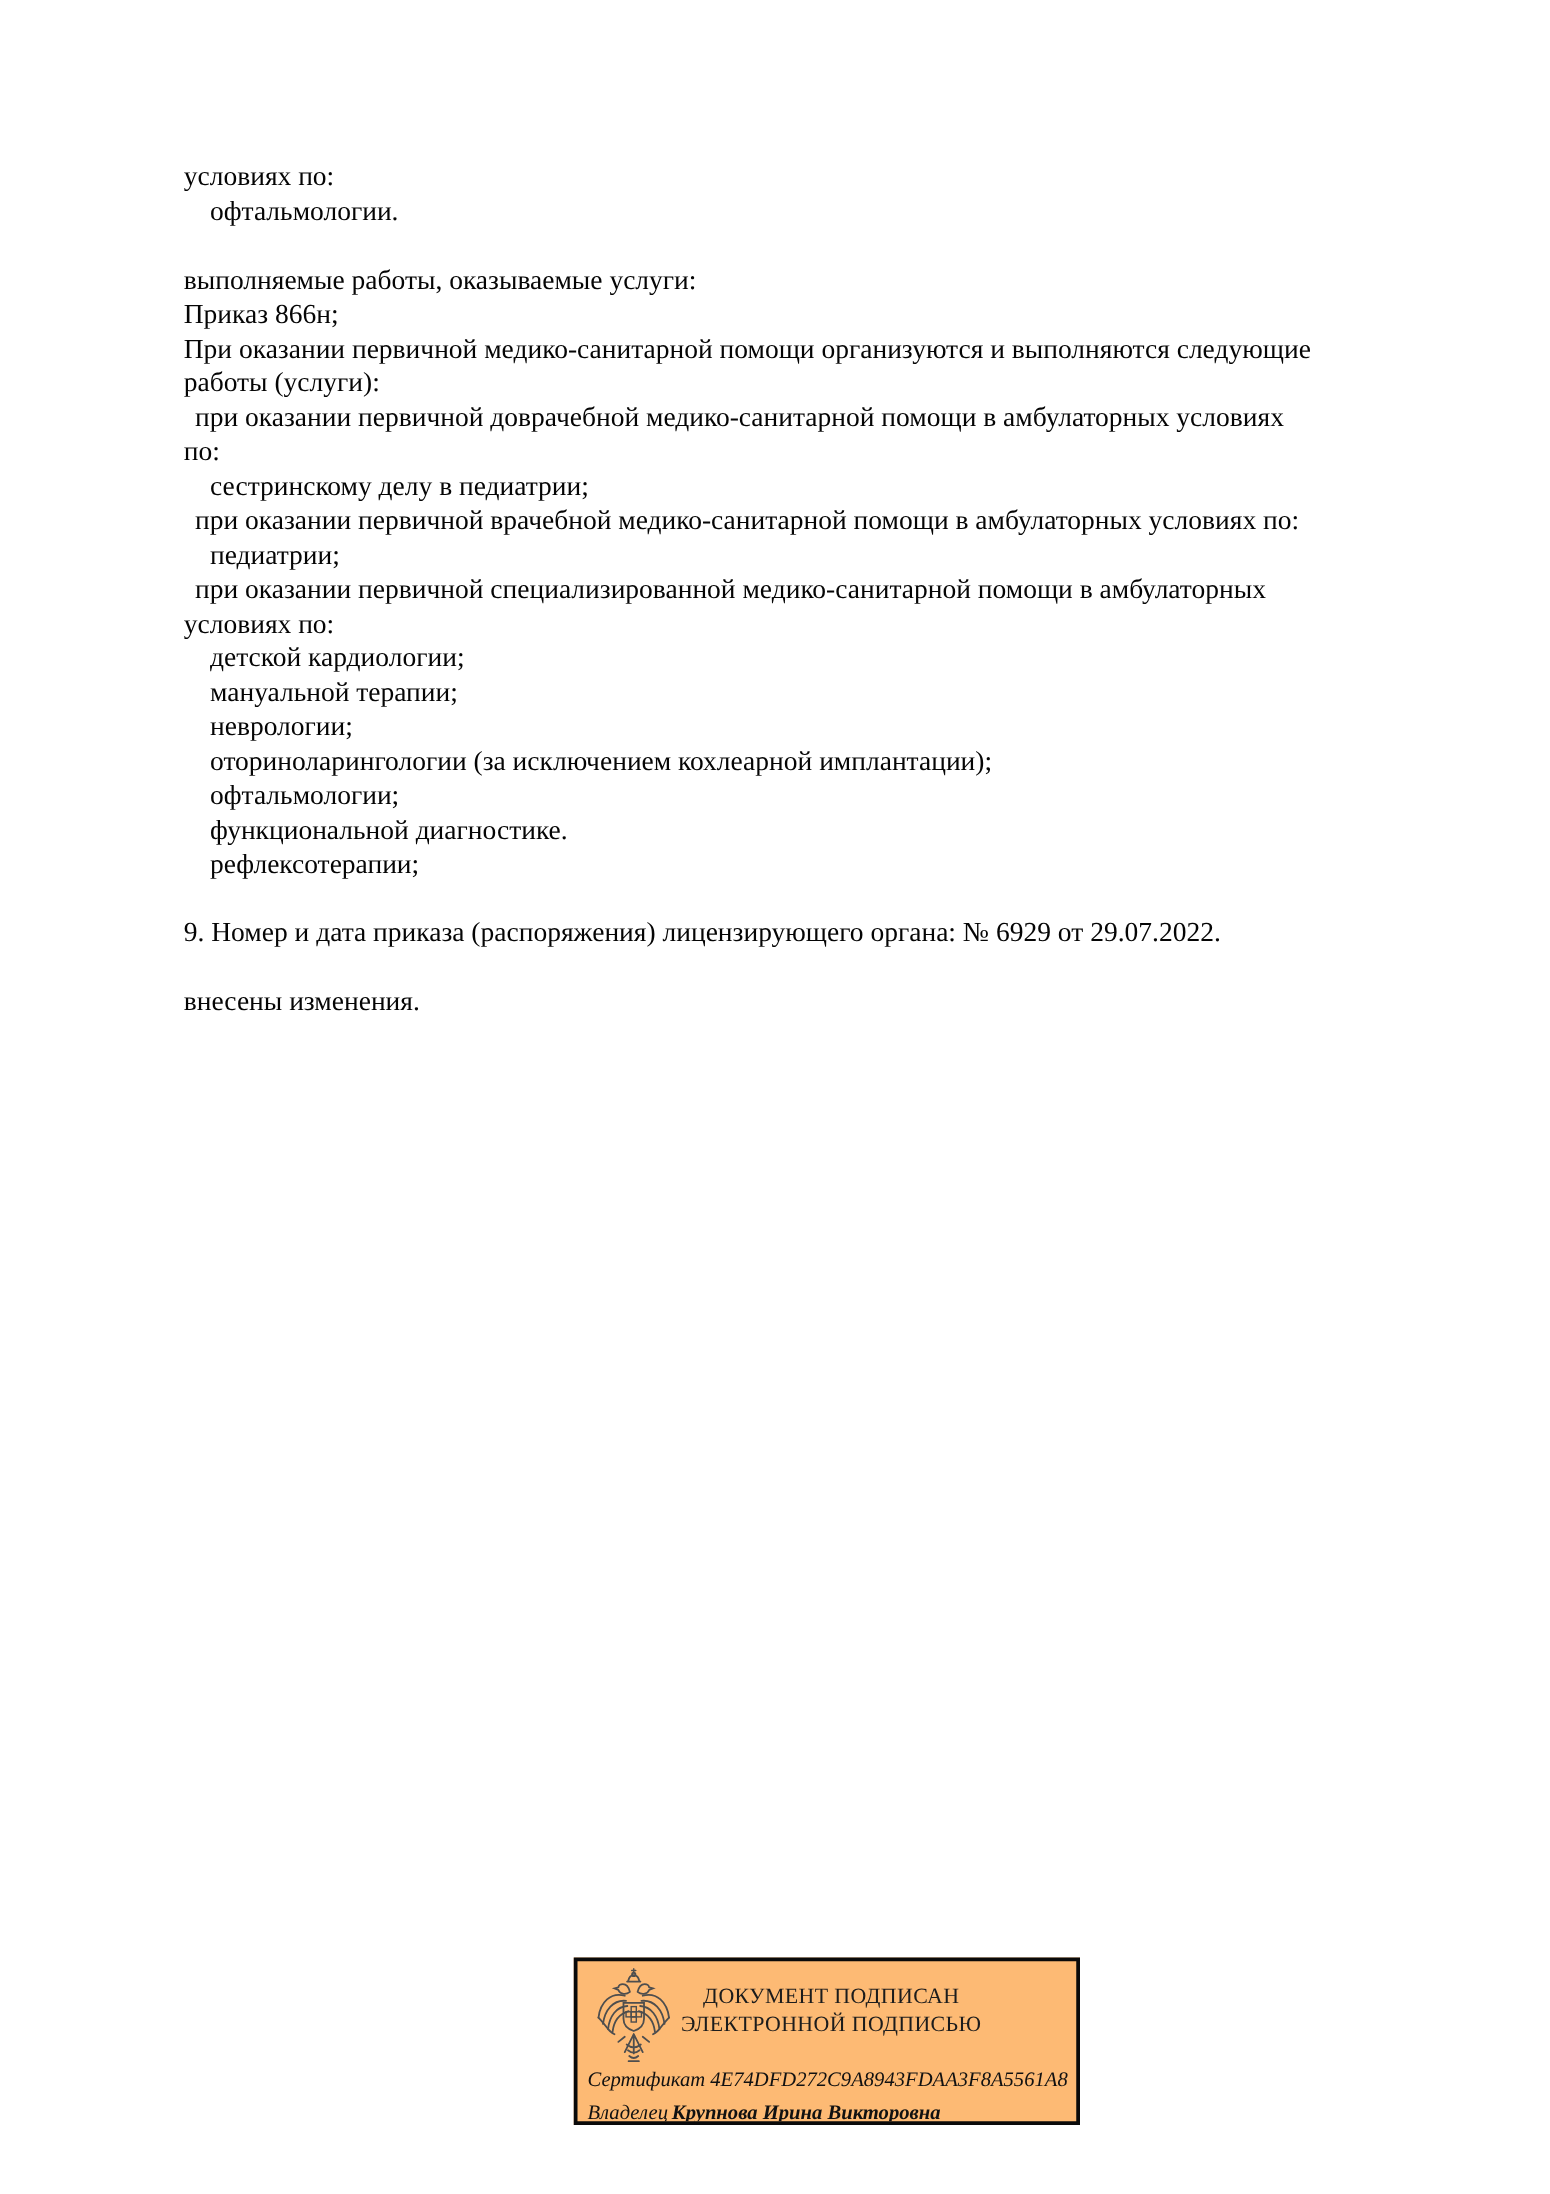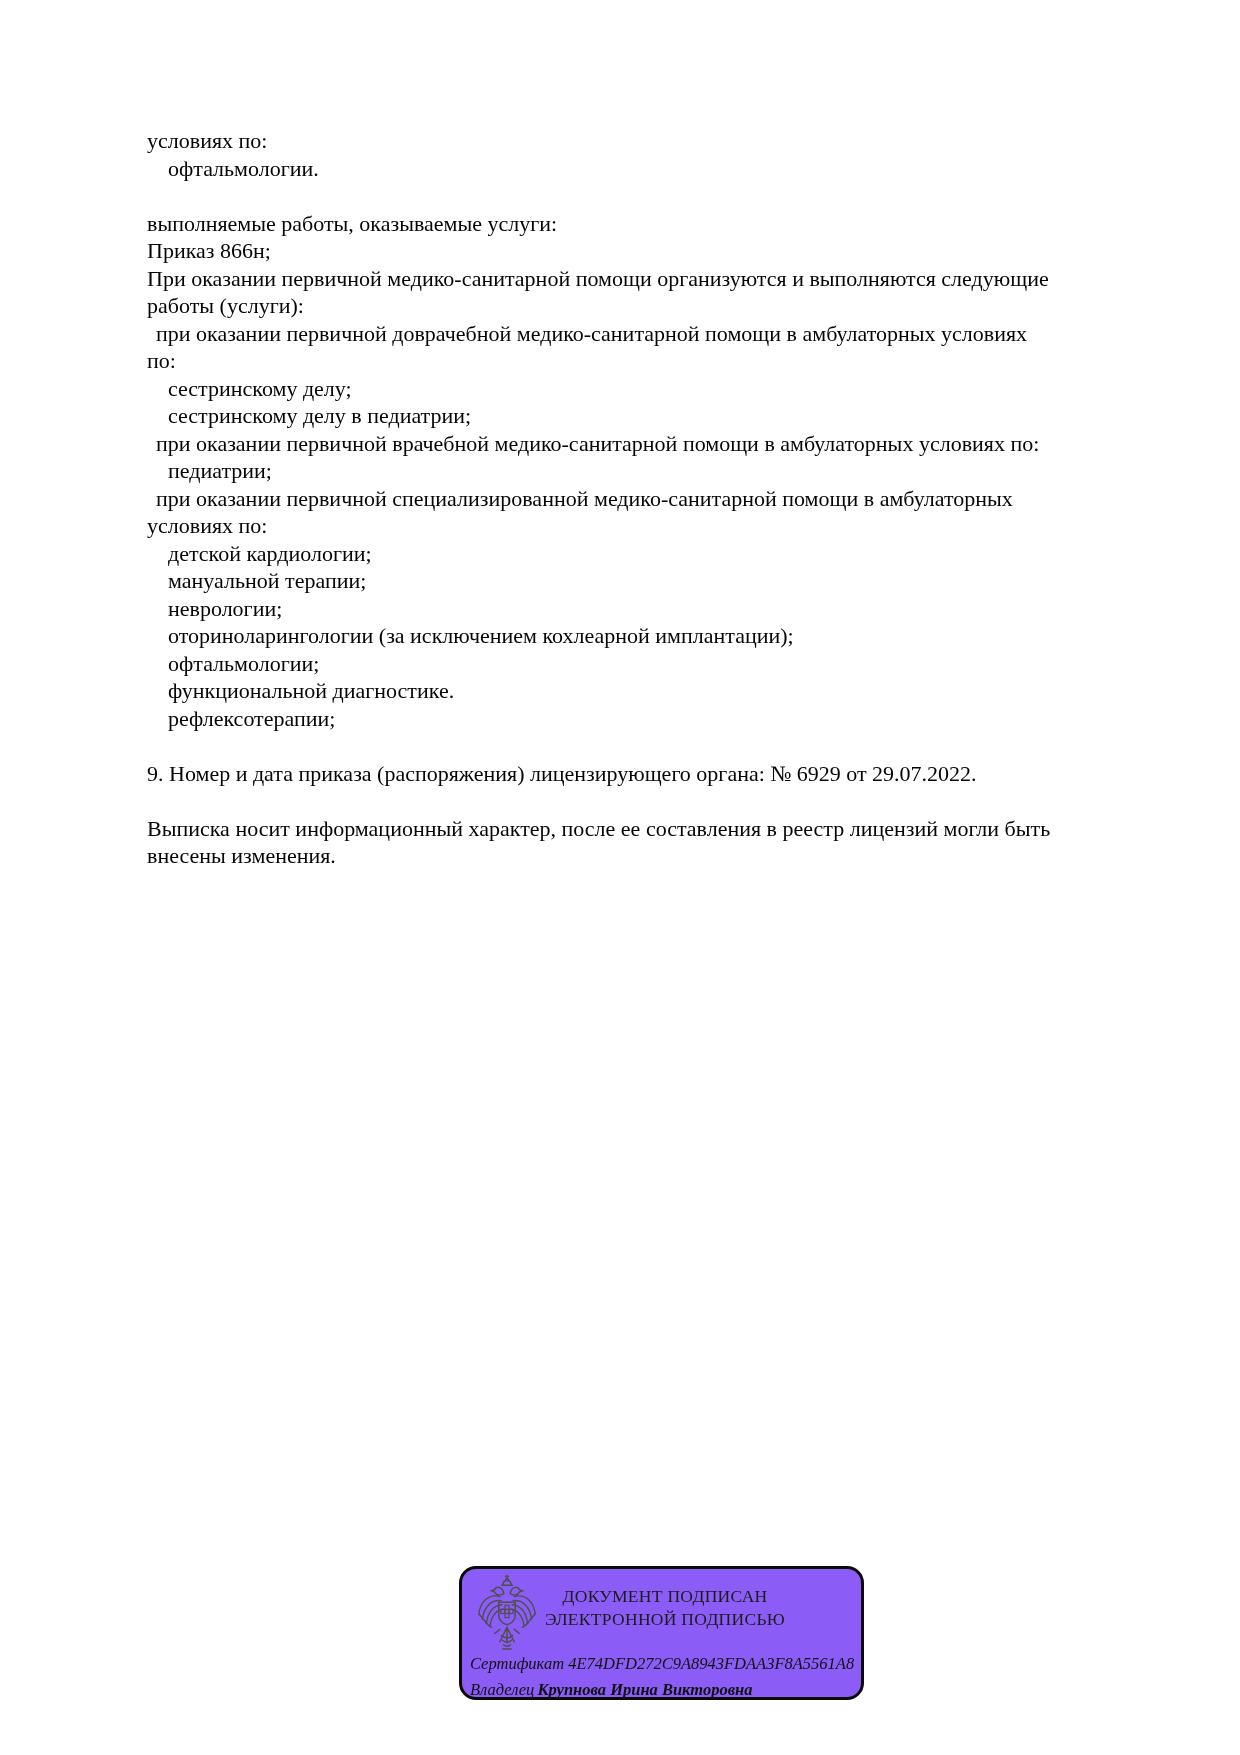--- a/index.html
+++ b/index.html
@@ -13,22 +13,22 @@
   .doc-text{
     position:absolute;left:147px;top:107px;
     font-size:22px;line-height:27.5px;white-space:nowrap;margin-top:20px;
   }
   .line{min-height:27.5px;}
   .i1{padding-left:9px;}
   .i2{padding-left:21px;}
 
   .sig-box{
     position:absolute;left:459px;top:1566px;width:405px;height:134px;
-    box-sizing:border-box;border:3px solid #0a0a0a;border-radius:17px;
-    background:#8b5cf6;overflow:hidden;
+    box-sizing:border-box;border:3px solid #0a0a0a;border-radius:0;
+    background:#fdba74;overflow:hidden;
   }
   .sig-emblem{position:absolute;left:14px;top:5px;width:62px;height:78px;}
   .sig-header{
     position:absolute;left:78px;top:16px;width:250px;text-align:center;
     font-size:17.5px;line-height:23px;color:#1c1c1c;letter-spacing:.3px;
   }
   .sig-lines{
     position:absolute;left:8px;top:82px;
     font-size:16.5px;line-height:25.5px;white-space:nowrap;color:#111;font-style:italic;
   }
@@ -42,37 +42,35 @@
   <div class="doc-text">
     <div class="line">условиях по:</div>
     <div class="line i2">офтальмологии.</div>
     <div class="line"></div>
     <div class="line">выполняемые работы, оказываемые услуги:</div>
     <div class="line">Приказ 866н;</div>
     <div class="line">При оказании первичной медико-санитарной помощи организуются и выполняются следующие</div>
     <div class="line">работы (услуги):</div>
     <div class="line i1">при оказании первичной доврачебной медико-санитарной помощи в амбулаторных условиях</div>
     <div class="line">по:</div>
-    <div class="line i2">сестринскому делу;</div>
     <div class="line i2">сестринскому делу в педиатрии;</div>
     <div class="line i1">при оказании первичной врачебной медико-санитарной помощи в амбулаторных условиях по:</div>
     <div class="line i2">педиатрии;</div>
     <div class="line i1">при оказании первичной специализированной медико-санитарной помощи в амбулаторных</div>
     <div class="line">условиях по:</div>
     <div class="line i2">детской кардиологии;</div>
     <div class="line i2">мануальной терапии;</div>
     <div class="line i2">неврологии;</div>
     <div class="line i2">оториноларингологии (за исключением кохлеарной имплантации);</div>
     <div class="line i2">офтальмологии;</div>
     <div class="line i2">функциональной диагностике.</div>
     <div class="line i2">рефлексотерапии;</div>
     <div class="line"></div>
     <div class="line">9. Номер и дата приказа (распоряжения) лицензирующего органа: № 6929 от 29.07.2022.</div>
     <div class="line"></div>
-    <div class="line">Выписка носит информационный характер, после ее составления в реестр лицензий могли быть</div>
     <div class="line">внесены изменения.</div>
   </div>
 
   <div class="sig-box">
     <svg class="sig-emblem" viewBox="0 0 60 76" fill="none" stroke="#4e4e4e" stroke-width="1.4" stroke-linecap="round">
 
       <path d="M30 1 v3 M28.4 2.3 h3.2" stroke-width="1.1"></path>
       <circle cx="30" cy="5.4" r="1.3"></circle>
       <path d="M25.5 11 q1 -5 4.5 -5 q3.5 0 4.5 5 M24.8 11 h10.4 M26.5 8.2 l-1 2.6 M33.5 8.2 l1 2.6"></path>
 

